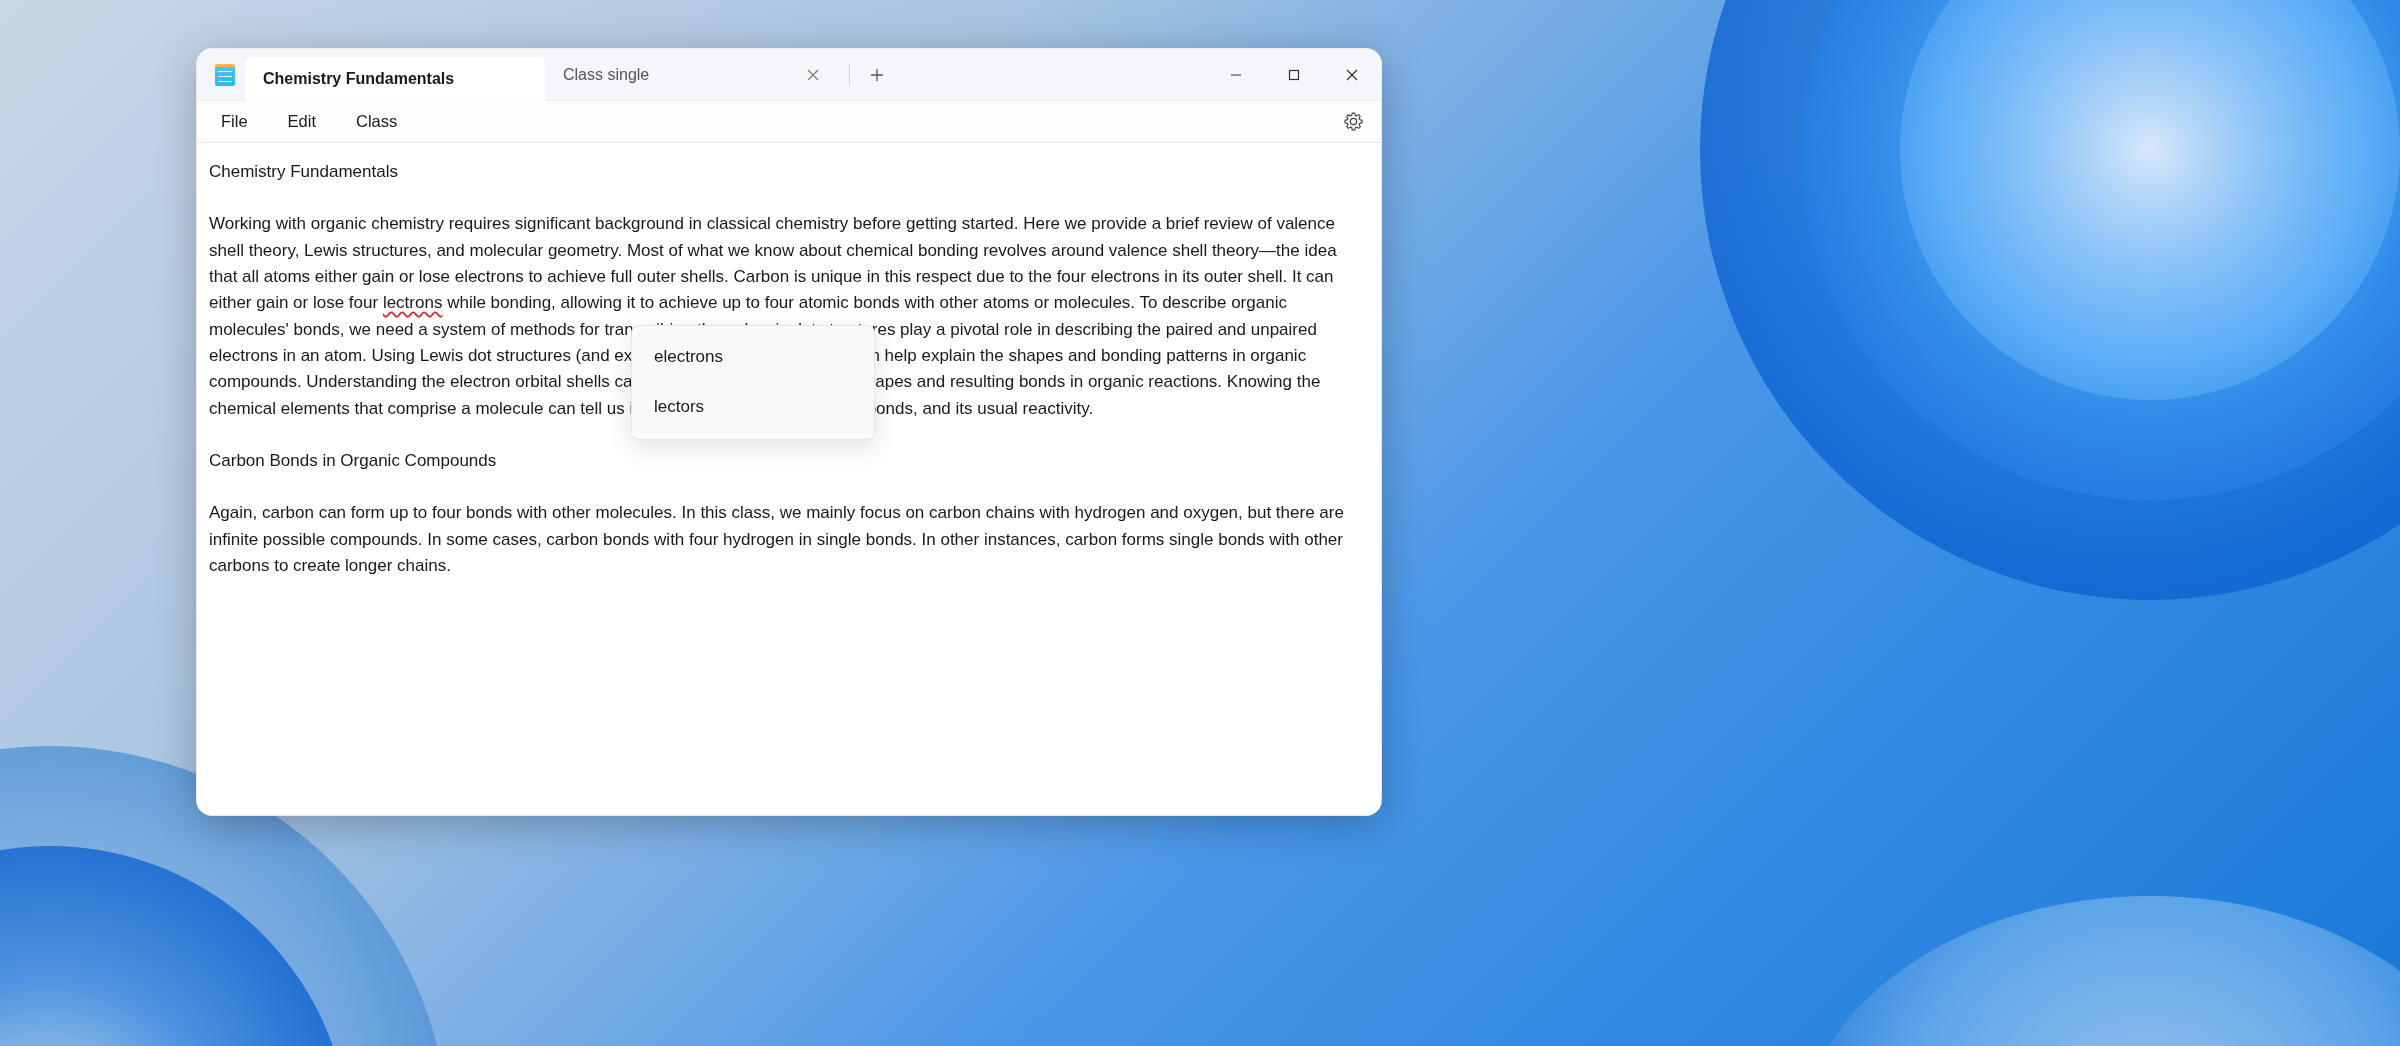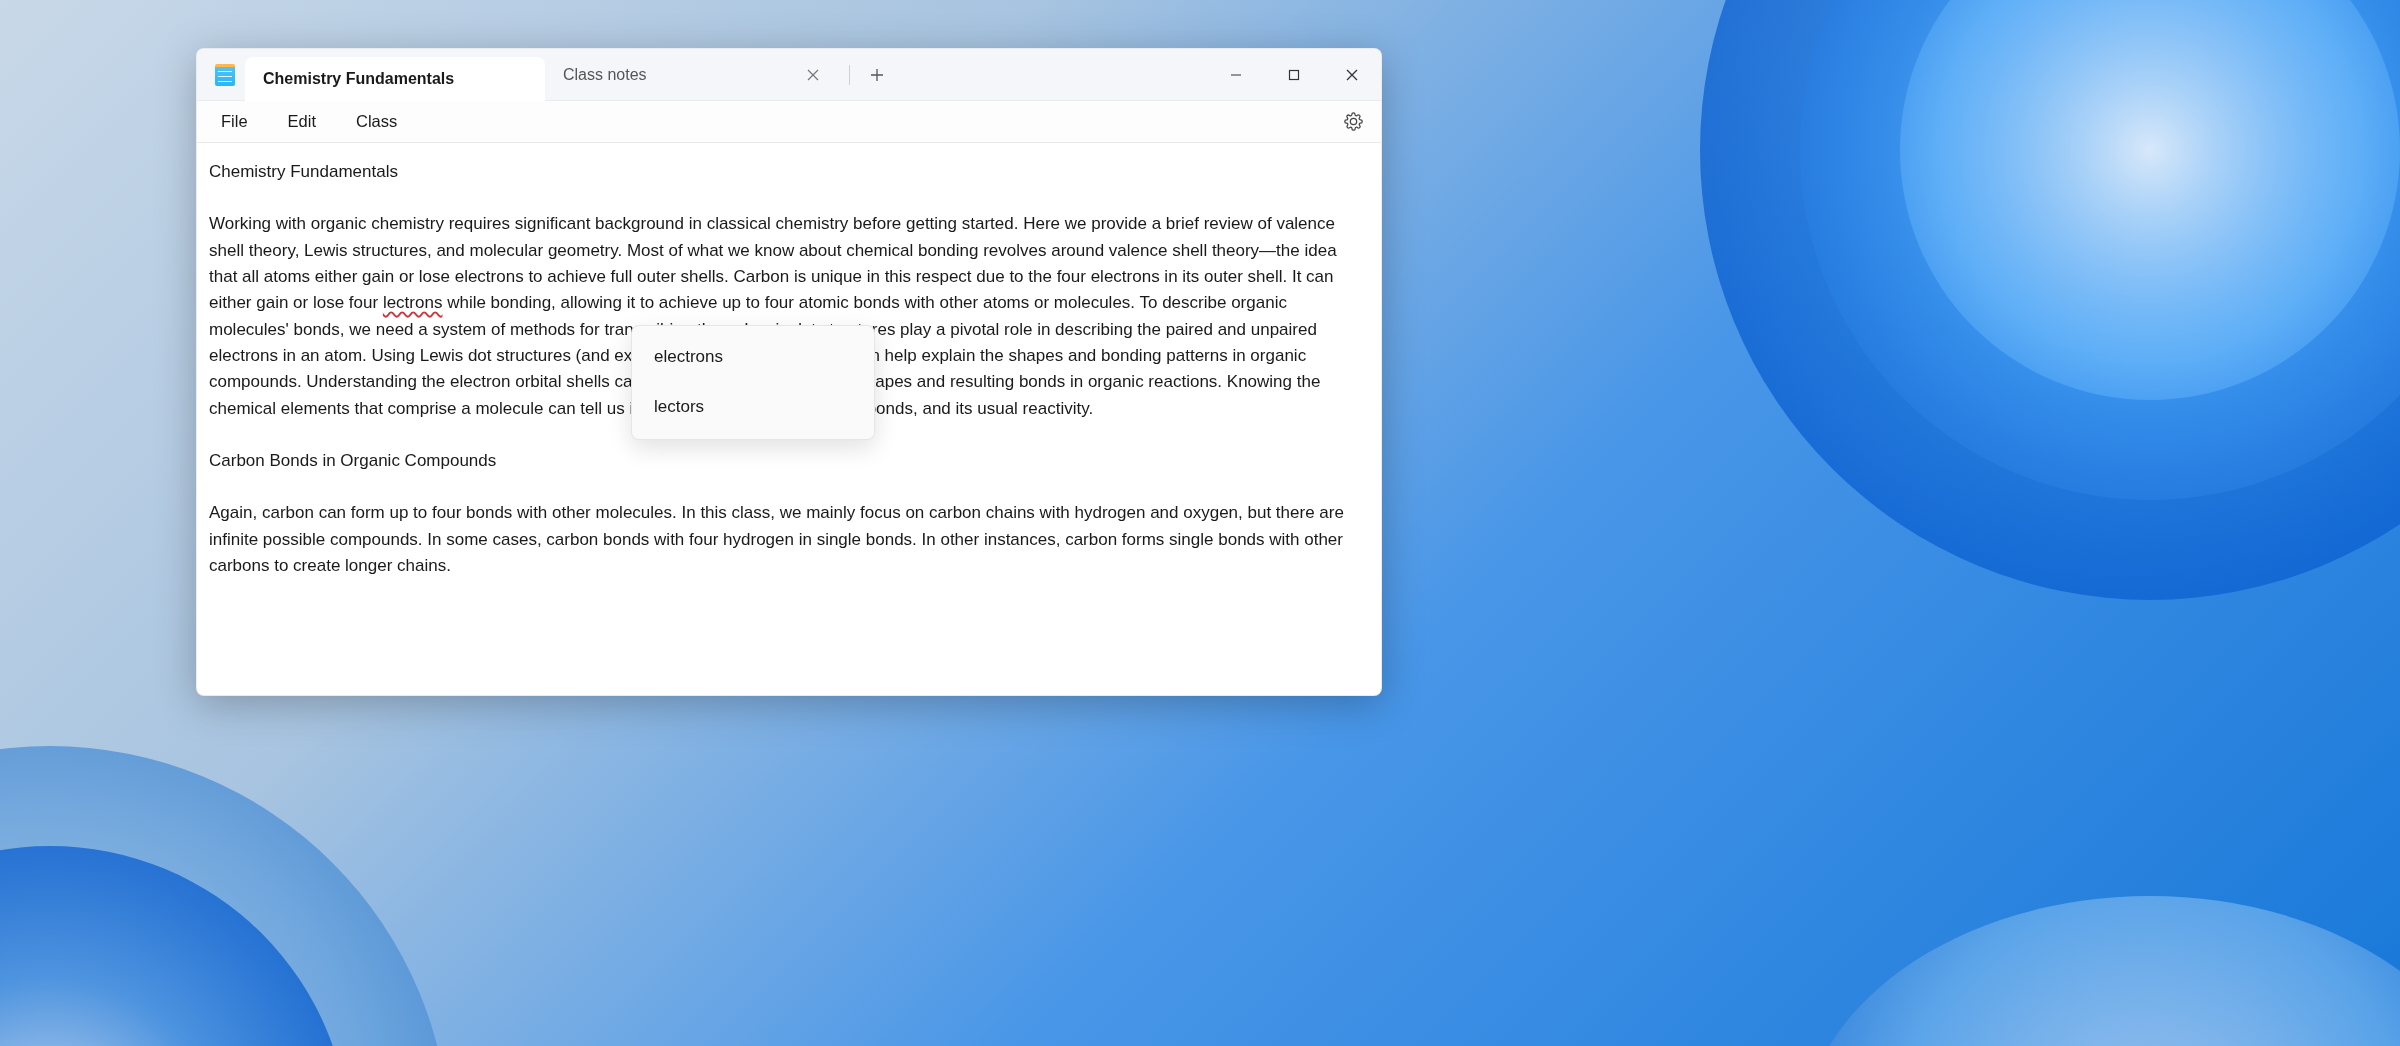--- a/index.html
+++ b/index.html
@@ -30,23 +30,23 @@
     .swirl3 { width: 500px; height: 500px; right: 0; top: -100px; background: radial-gradient(circle, rgba(255,255,255,0.5) 0%, rgba(100,180,250,0.8) 60%, rgba(40,130,230,1) 100%); }
     .swirl4 { width: 800px; height: 800px; left: -350px; bottom: -500px; background: radial-gradient(circle, rgba(200,220,240,0.6) 0%, rgba(100,160,220,0.8) 60%, rgba(50,120,200,0.9) 100%); }
     .swirl5 { width: 600px; height: 600px; left: -250px; bottom: -400px; }
     .swirl6 { width: 700px; height: 500px; right: -100px; bottom: -350px; background: radial-gradient(circle, rgba(210,225,245,0.7) 0%, rgba(100,170,235,0.85) 60%, rgba(30,110,210,0.95) 100%); }
     
     .window {
       position: absolute;
       left: 196px;
       top: 48px;
       width: 1186px;
-      height: 648px;
+      height: 768px;
       background: #ffffff;
-      border-radius: 8px;
+      border-radius: 16px;
       box-shadow: 0 8px 40px rgba(0,0,0,0.25);
       overflow: hidden;
       border: 1px solid rgba(0,0,0,0.08);
     }
     
     .titlebar {
       height: 52px;
       background: #f5f6f9;
       display: flex;
       align-items: stretch;
@@ -216,21 +216,21 @@
 <div class="window">
 
   <div class="titlebar">
     <div class="app-icon">
       <div class="notepad-icon"></div>
     </div>
     <div class="tab active">
       <span>Chemistry Fundamentals</span>
     </div>
     <div class="tab">
-      <span>Class notes</span>
+      <span>Class single</span>
       <span class="tab-close">
         <svg width="12" height="12" viewBox="0 0 12 12">
             <path d="M1 1 L11 11 M11 1 L1 11" stroke="currentColor" stroke-width="1.2" fill="none"></path>
           </svg>
       </span>
     </div>
     <div class="tab-divider"></div>
     <div class="new-tab">
       <svg width="14" height="14" viewBox="0 0 14 14">
           <path d="M7 1 V13 M1 7 H13" stroke="currentColor" stroke-width="1.3" fill="none"></path>

